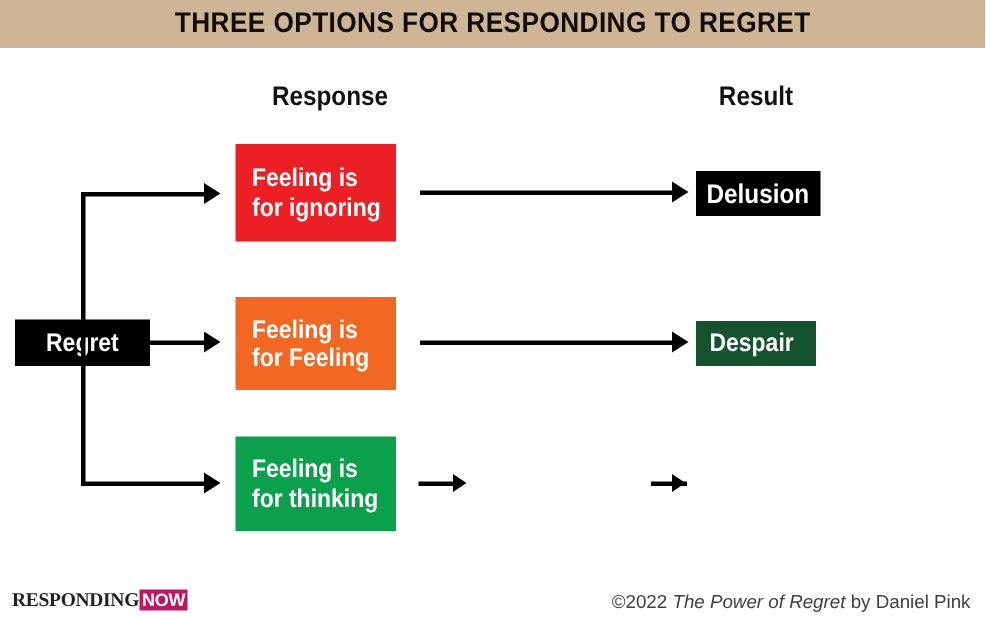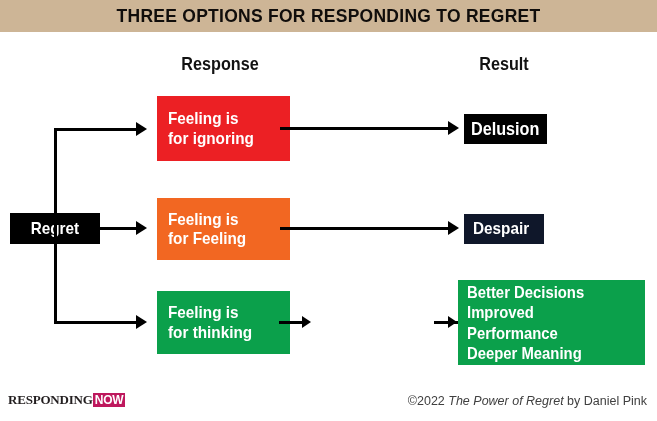--- a/index.html
+++ b/index.html
@@ -75,21 +75,21 @@
     background: #000000;
     font-size: 17px;
     align-items: center;
     justify-content: center;
   }
   #node-regret .ln { transform-origin: center center; }
 
   
   .node-response {
     left: 157px;
-    width: 133px;
+    width: 107px;
     font-size: 17px;
     padding-left: 11px;
   }
   #node-ignoring { top: 96px; height: 65px; background: #ec2024; }
   #node-feeling  { top: 198px; height: 62px; background: #f26722; }
   #node-thinking { top: 291px; height: 63px; background: #0ba04b; }
 
   
   #node-doing {
     left: 312px; top: 291px;
@@ -104,21 +104,21 @@
     left: 464px; top: 114px;
     width: 83px; height: 30px;
     background: #000000;
     font-size: 18px;
     padding-left: 9px;
     align-items: flex-end;
   }
   #node-despair {
     left: 464px; top: 214px;
     width: 80px; height: 30px;
-    background: #0f172a;
+    background: #14532d;
     font-size: 17px;
     padding-left: 9px;
   }
   #node-outcomes {
     left: 458px; top: 280px;
     width: 187px; height: 85px;
     background: #0ba04b;
     font-size: 16.5px;
     padding-left: 9px;
     line-height: 1.22;
@@ -220,25 +220,20 @@
   <div class="node node-response" id="node-thinking">
     <span class="ln">Feeling is</span>
     <span class="ln">for thinking</span>
   </div>
   <div class="line hline" style="left:279px; top:321px; width:26px;"></div>
   <div class="arrow-head small" style="left:302px; top:316px;"></div>
 
   <div class="line hline" style="left:434px; top:321px; width:24px;"></div>
   <div class="arrow-head small" style="left:448px; top:316px;"></div>
 
-  <div class="node" id="node-outcomes">
-    <span class="ln">Better Decisions</span>
-    <span class="ln">Improved Performance</span>
-    <span class="ln">Deeper Meaning</span>
-  </div>
 
   <div class="footer-logo">
     <span class="lead">RESPONDING</span><span class="now">NOW</span>
   </div>
   <div class="footer-credit">
     <span>©2022 </span><span class="title">The Power of Regret</span><span> by Daniel Pink</span>
   </div>
 
 </div>
 

